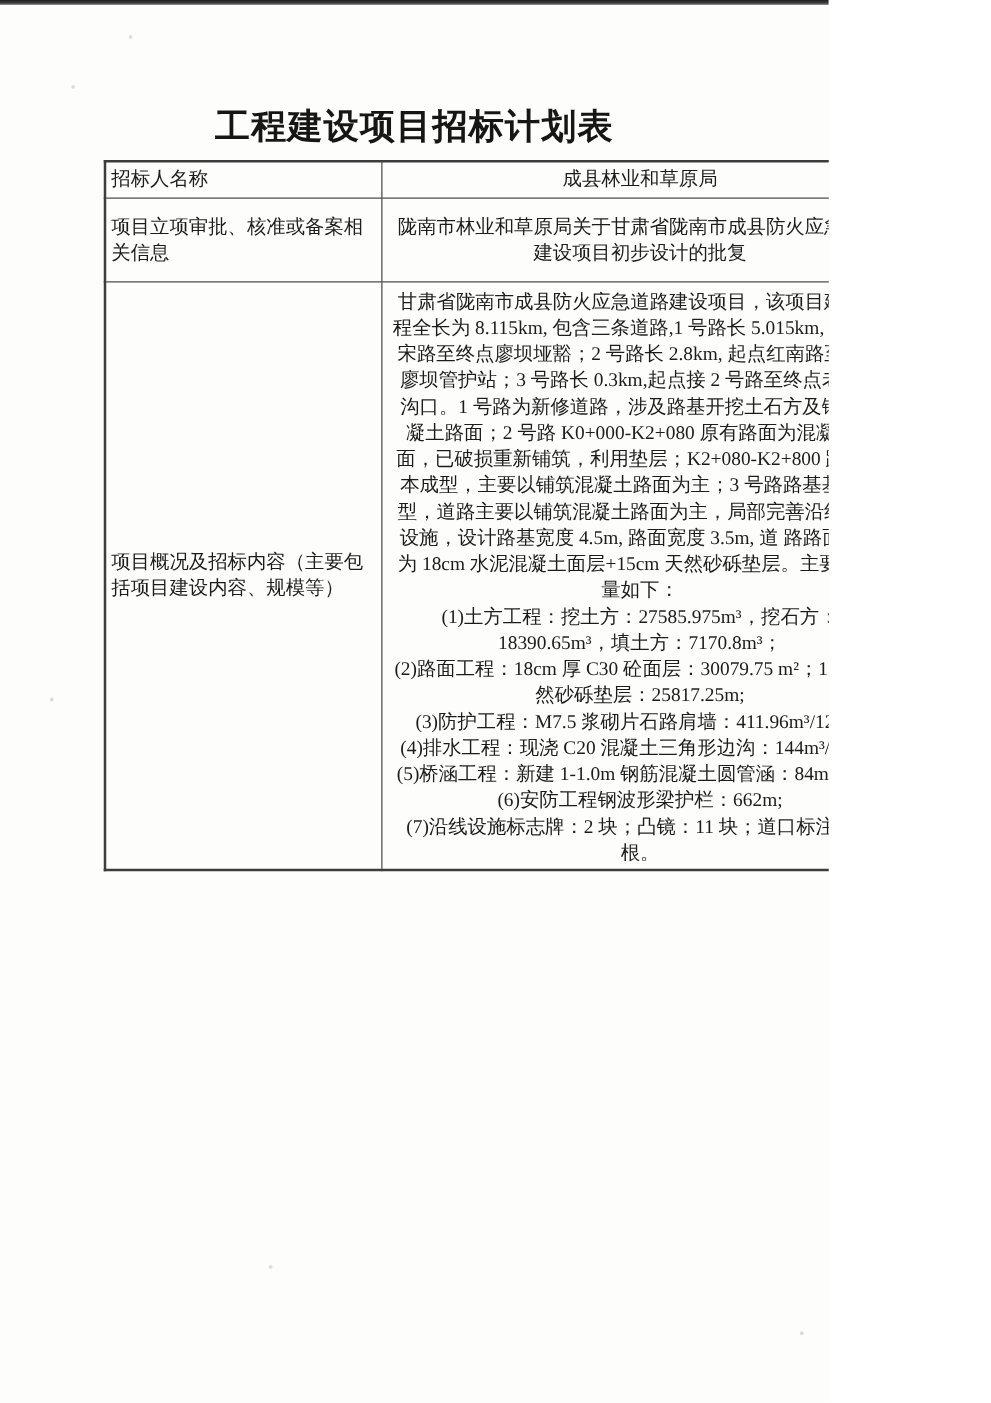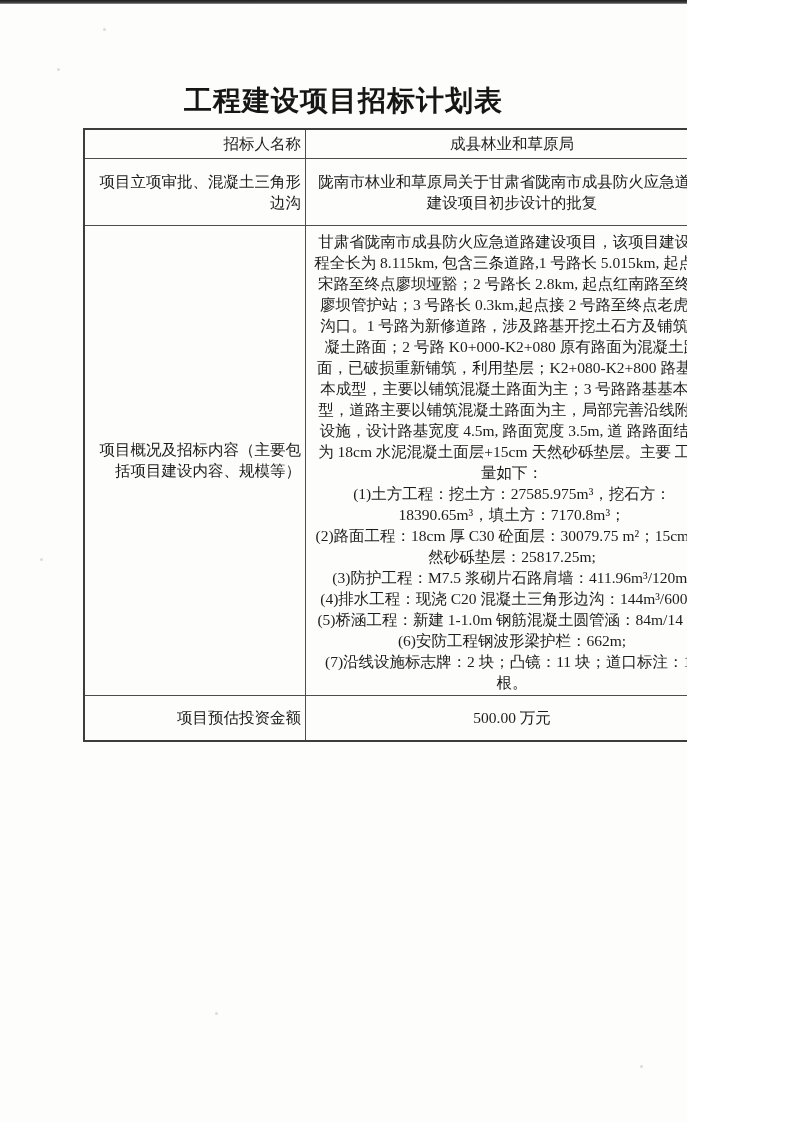--- a/index.html
+++ b/index.html
@@ -8,21 +8,20 @@
     background: #ffffff;
   }
   .page {
     position: relative;
     width: 663px;
     height: 1122px;
     background: #fdfdfc;
     overflow: hidden;
     font-family: "Liberation Serif", "DejaVu Serif", serif;
     color: #1c1c1c;
-    padding-left: 24px;
   }
   
   .scan-top-bar {
     position: absolute;
     top: 0; left: 0;
     width: 100%;
     height: 4px;
     background: linear-gradient(to bottom, #1f1f1f 0%, #3c3c3c 60%, #9a9a9a 100%);
   }
   .title {
@@ -48,21 +47,21 @@
   }
   table.tender-table td {
     border: 1.5px solid #4d4d4d;
     font-size: 15.5px;
     line-height: 21px;
     vertical-align: middle;
     overflow: hidden;
   }
   td.lbl {
     width: 212px;
-    text-align: right;
+    text-align: left;
     padding: 2px 4px;
   }
   td.val {
     text-align: center;
     padding: 2px 6px 2px 8px;
   }
   td.val.desc {
     vertical-align: top;
     padding-top: 5px;
     white-space: pre-line;
@@ -85,37 +84,33 @@
 
   <h1 class="title">工程建设项目招标计划表</h1>
 
   <table class="tender-table">
     <tbody>
       <tr style="height:29px">
         <td class="lbl">招标人名称</td>
         <td class="val">成县林业和草原局</td>
       </tr>
       <tr style="height:67px">
-        <td class="lbl">项目立项审批、混凝土三角形边沟</td>
+        <td class="lbl">项目立项审批、核准或备案相关信息</td>
         <td class="val">陇南市林业和草原局关于甘肃省陇南市成县防火应急道路建设项目初步设计的批复</td>
       </tr>
       <tr style="height:425px">
         <td class="lbl">项目概况及招标内容（主要包括项目建设内容、规模等）</td>
         <td class="val desc">甘肃省陇南市成县防火应急道路建设项目，该项目建设里程全长为 8.115km, 包含三条道路,1 号路长 5.015km, 起点排宋路至终点廖坝垭豁；2 号路长 2.8km, 起点红南路至终点廖坝管护站；3 号路长 0.3km,起点接 2 号路至终点老虎洞沟口。1 号路为新修道路，涉及路基开挖土石方及铺筑混凝土路面；2 号路 K0+000-K2+080 原有路面为混凝土路面，已破损重新铺筑，利用垫层；K2+080-K2+800 路基基本成型，主要以铺筑混凝土路面为主；3 号路路基基本成型，道路主要以铺筑混凝土路面为主，局部完善沿线附属设施，设计路基宽度 4.5m, 路面宽度 3.5m, 道 路路面结构为 18cm 水泥混凝土面层+15cm 天然砂砾垫层。主要 工程量如下：
 (1)土方工程：挖土方：27585.975m³，挖石方：18390.65m³，填土方：7170.8m³；
 (2)路面工程：18cm 厚 C30 砼面层：30079.75 m²；15cm  天然砂砾垫层：25817.25m;
 (3)防护工程：M7.5 浆砌片石路肩墙：411.96m³/120m;
 (4)排水工程：现浇 C20 混凝土三角形边沟：144m³/600m;
 (5)桥涵工程：新建 1-1.0m 钢筋混凝土圆管涵：84m/14 道;
 (6)安防工程钢波形梁护栏：662m;
 (7)沿线设施标志牌：2 块；凸镜：11 块；道口标注：16 根。</td>
-      </tr>
-      <tr style="height:46px">
-        <td class="lbl">项目预估投资金额</td>
-        <td class="val">500.00 万元</td>
       </tr>
     </tbody>
   </table>
 
   <div class="speck" style="top:68px;left:57px"></div>
   <div class="speck" style="top:28px;left:103px"></div>
   <div class="speck" style="top:133px;left:746px"></div>
   <div class="speck" style="top:317px;left:737px"></div>
   <div class="speck" style="top:558px;left:40px"></div>
   <div class="speck" style="top:1012px;left:215px"></div>

